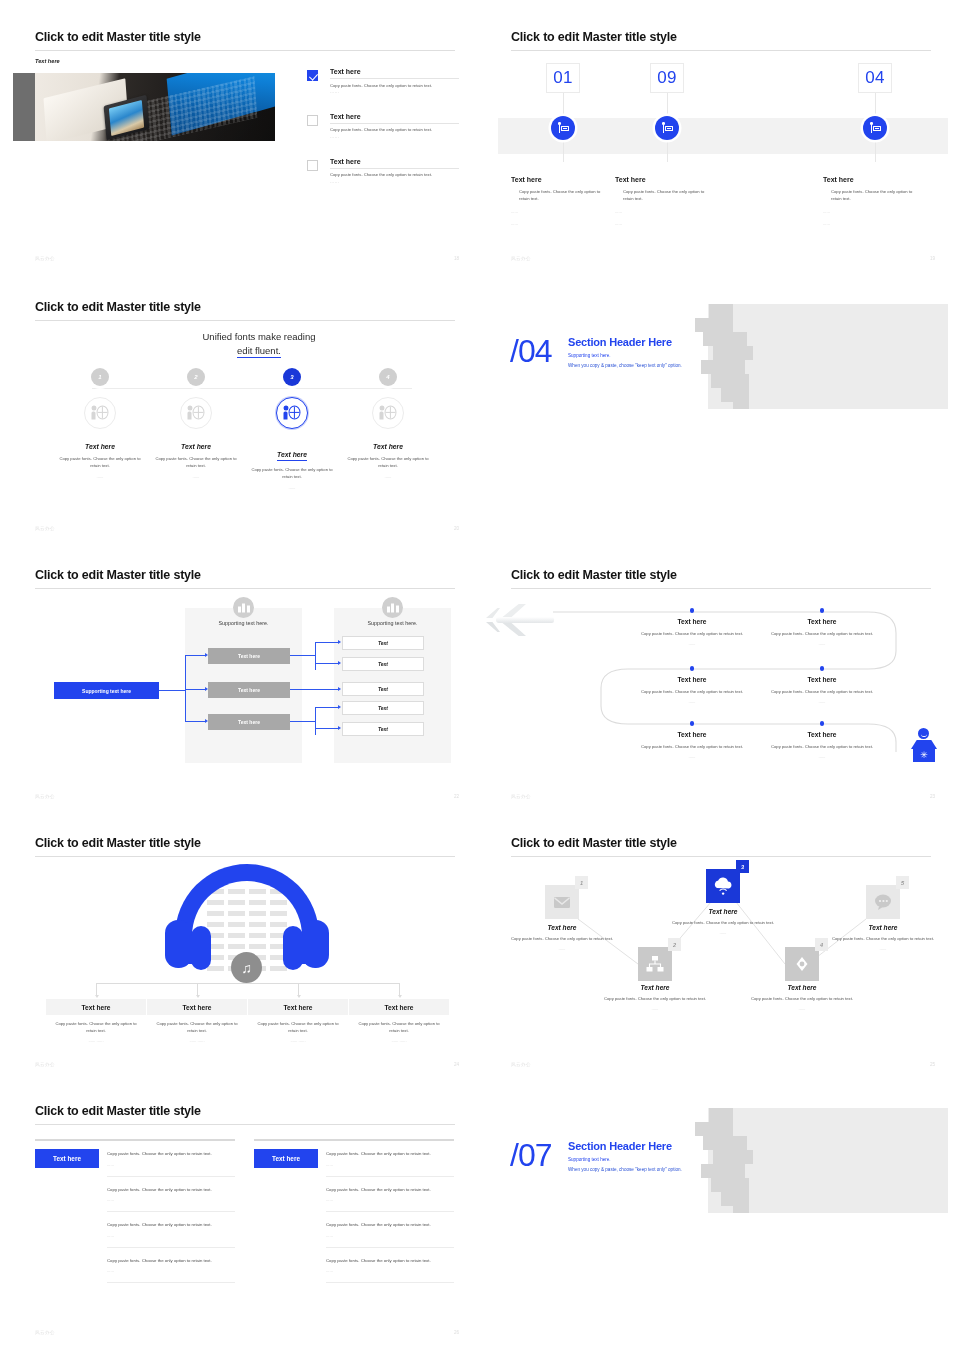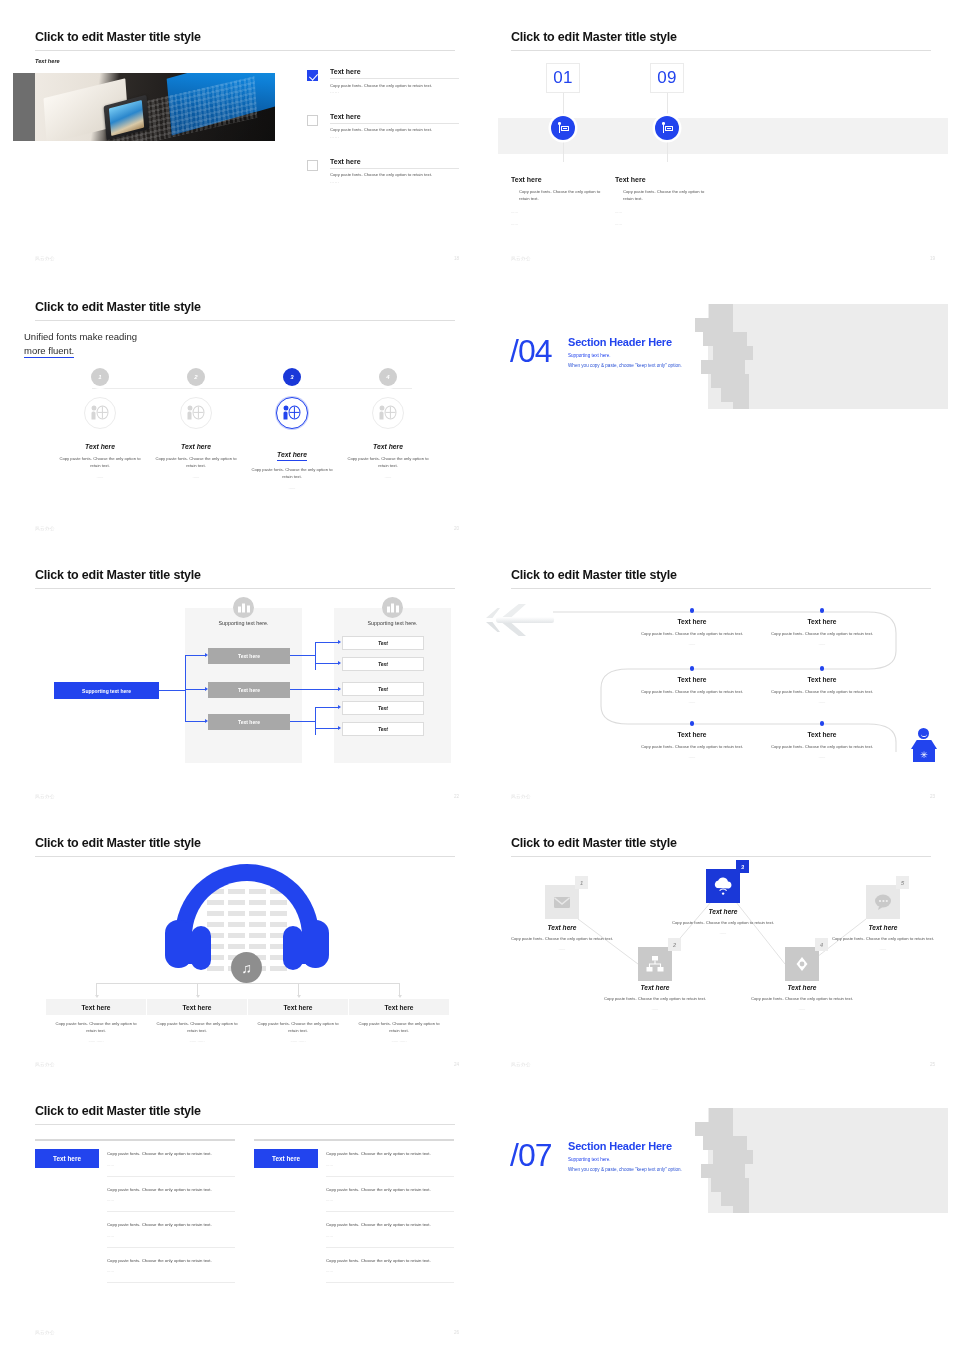--- a/index.html
+++ b/index.html
@@ -106,21 +106,21 @@
   .ico-person-sign::before { content:""; position:absolute; left:7px; top:6px;
     width:2.6px; height:2.6px; border-radius:50%; background:#fff; }
   .ico-person-sign::after { content:""; position:absolute; left:7.6px; top:9px;
     width:1.6px; height:8px; background:#fff; }
   .ico-person-sign i { position:absolute; left:10px; top:9.5px; width:7.5px; height:5.5px;
     border:1.2px solid #fff; border-radius:.5px; }
   .ico-person-sign i::before { content:""; position:absolute; left:.8px; top:1px;
     width:4px; height:.9px; background:#fff; box-shadow:0 2px 0 #fff; }
 
   
-  .s3-lead { position:absolute; left:2px; top:42px; width:450px; text-align:left;
+  .s3-lead { position:absolute; left:12px; top:42px; width:450px; text-align:center;
     font-size:9.5px; color:#2b2b2b; line-height:1.45; }
   .s3-lead u { text-decoration:none; border-bottom:1.4px solid #2244ee; padding-bottom:1.5px; }
   .s3-track { position:absolute; left:70px; top:100px; width:320px; height:1px; background:#ececec; }
   .s3-col { position:absolute; top:80px; width:104px; text-align:center; }
   .s3-num { width:18px; height:18px; border-radius:50%; background:#cfcfcf; color:#fff;
     font-size:6px; font-style:italic; font-weight:bold; margin:0 auto;
     display:flex; align-items:center; justify-content:center; box-shadow:0 0 0 3px #fff; }
   .s3-num.on { background:#1a38d8; }
   .s3-ring { width:32px; height:32px; border-radius:50%; border:1px solid #ececec; margin:11px auto 0;
     position:relative; background:#fff; }
@@ -335,31 +335,43 @@
       <div class="s2-stem"></div>
       <div class="s2-ico ico-person-sign">
           <i></i>
         </div>
       <div class="s2-stem2"></div>
       <div class="s2-ttl">Text here</div>
       <div class="s2-txt">Copy paste fonts. Choose the only option to retain text.</div>
       <div class="s2-dots">......</div>
       <div class="s2-dots">......</div>
     </div>
+    <div class="s2-col" style="left:325px">
+      <div class="s2-numbox">04</div>
+      <div class="s2-stem"></div>
+      <div class="s2-ico ico-person-sign">
+          <i></i>
+        </div>
+      <div class="s2-stem2"></div>
+      <div class="s2-ttl">Text here</div>
+      <div class="s2-txt">Copy paste fonts. Choose the only option to retain text.</div>
+      <div class="s2-dots">......</div>
+      <div class="s2-dots">......</div>
+    </div>
 
     <div class="footer-wm">风云办公</div>
     <div class="footer-pg">19</div>
   </div>
 
   <div class="slide s-ml">
     <div class="title">Click to edit Master title style</div>
     <div class="title-rule"></div>
     <div class="s3-lead">
       <span>Unified fonts make reading</span><br>
-      <u>more fluent.</u>
+      <u>edit fluent.</u>
     </div>
     <div class="s3-track"></div>
 
     <div class="s3-col" style="left:26px">
       <div class="s3-num">1</div>
       <div class="s3-ring">
         <div class="ico-globe">
             <div class="g"></div>
             <div class="p"></div>
             <div class="b"></div>

